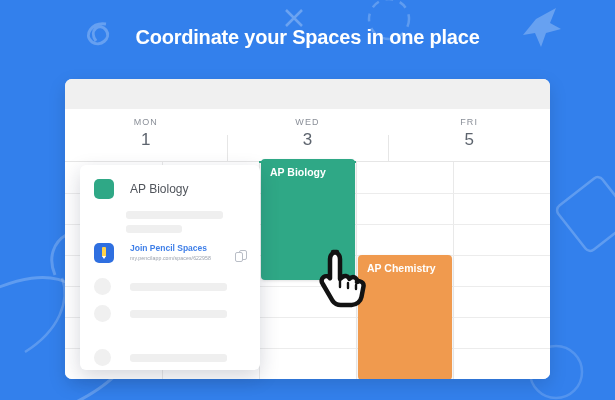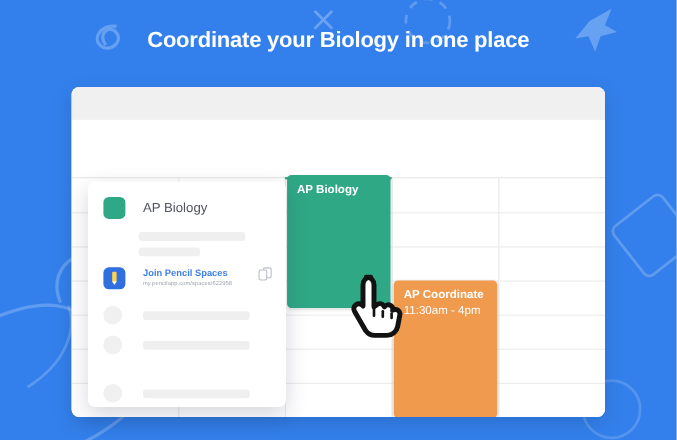--- a/index.html
+++ b/index.html
@@ -176,21 +176,21 @@
   }
   .skel-1 { position:absolute; left:46px; top:46px; width:97px; }
   .skel-2 { position:absolute; left:46px; top:60px; width:56px; }
 
   .pop-link-row {
     position: absolute;
     left: 14px;
     top: 78px;
     right: 12px;
     display: flex;
-    align-items: flex-start;
+    align-items: flex-end;
   }
   .pencil-icon {
     width: 20px;
     height: 20px;
     border-radius: 5px;
     background: #2f6fe0;
     position: relative;
     flex: none;
   }
   .pencil-icon .lead {
@@ -298,27 +298,39 @@
       </g>
       <g fill="none" stroke="#ffffff" stroke-opacity="0.20" stroke-width="2.5">
         <path d="M 25 352 C 60 330 70 300 62 278"></path>
       </g>
       <g fill="none" stroke="#ffffff" stroke-opacity="0.16" stroke-width="2.5">
         <circle cx="556" cy="372" r="26"></circle>
       </g>
     </svg>
   </div>
 
-  <div class="headline">Coordinate your Biology in one place</div>
+  <div class="headline">Coordinate your Spaces in one place</div>
 
   <div class="calendar-card">
 
     <div class="cal-toolbar"></div>
 
     <div class="cal-head">
+      <div class="daycol">
+        <div class="dow">MON</div>
+        <div class="dnum">1</div>
+      </div>
+      <div class="daycol">
+        <div class="dow">WED</div>
+        <div class="dnum">3</div>
+      </div>
+      <div class="daycol">
+        <div class="dow">FRI</div>
+        <div class="dnum">5</div>
+      </div>
     </div>
 
     <div class="cal-body">
       <div class="grid-col" style="left:97px"></div>
       <div class="grid-col" style="left:194px"></div>
       <div class="grid-col" style="left:291px"></div>
       <div class="grid-col" style="left:388px"></div>
 
       <div class="today-underline" style="left:194px;width:97px"></div>
 
@@ -327,22 +339,21 @@
       <div class="grid-row" style="top:93px"></div>
       <div class="grid-row" style="top:124px"></div>
       <div class="grid-row" style="top:155px"></div>
       <div class="grid-row" style="top:186px"></div>
 
       <div class="event event-green" style="left:196px; top:-3px; width:94px; height:121px;">
         <div class="ev-title">AP Biology</div>
       </div>
 
       <div class="event event-orange" style="left:293px; top:93px; width:94px; height:125px;">
-        <div class="ev-title">AP Coordinate</div>
-        <div class="ev-time">11:30am - 4pm</div>
+        <div class="ev-title">AP Chemistry</div>
       </div>
     </div>
   </div>
 
   <div class="popup">
     <div class="pop-head">
       <div class="pop-swatch"></div>
       <div class="pop-title">AP Biology</div>
     </div>
 

